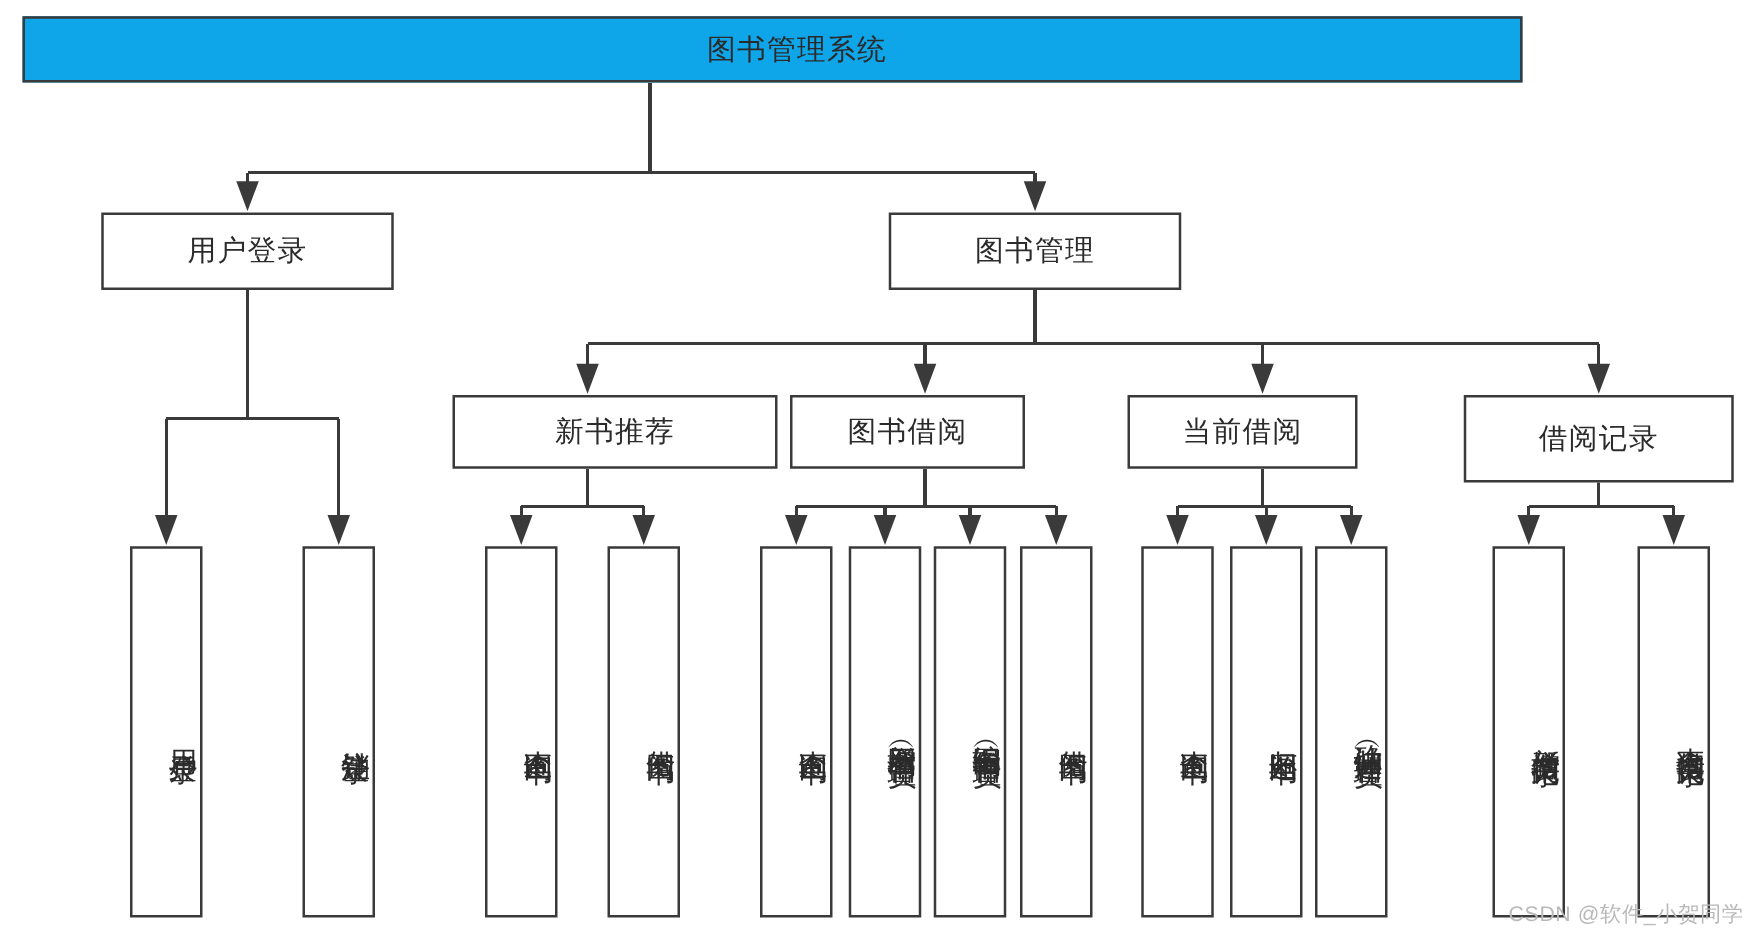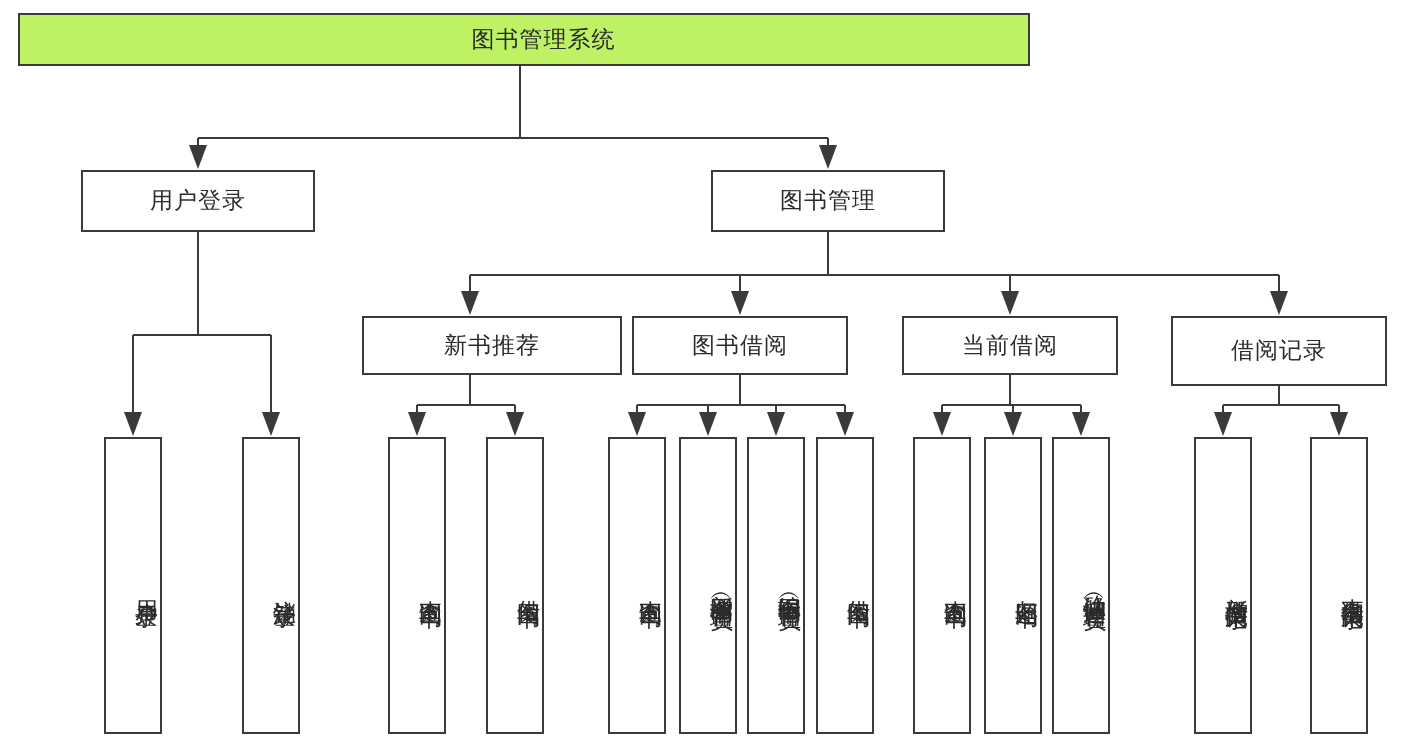--- a/index.html
+++ b/index.html
@@ -119,36 +119,36 @@
       <line x1="1081" y1="405" x2="1081" y2="415" stroke="#3a3a3a" stroke-width="2.5" shape-rendering="crispEdges"></line>
       <path d="M 1072 412 L 1090 412 L 1081 436 Z" fill="#3a3a3a"></path>
       <line x1="1279" y1="375" x2="1279" y2="405" stroke="#3a3a3a" stroke-width="2.5" shape-rendering="crispEdges"></line>
       <line x1="1223" y1="405" x2="1339" y2="405" stroke="#3a3a3a" stroke-width="2.5" shape-rendering="crispEdges"></line>
       <line x1="1223" y1="405" x2="1223" y2="415" stroke="#3a3a3a" stroke-width="2.5" shape-rendering="crispEdges"></line>
       <path d="M 1214 412 L 1232 412 L 1223 436 Z" fill="#3a3a3a"></path>
       <line x1="1339" y1="405" x2="1339" y2="415" stroke="#3a3a3a" stroke-width="2.5" shape-rendering="crispEdges"></line>
       <path d="M 1330 412 L 1348 412 L 1339 436 Z" fill="#3a3a3a"></path>
     </svg>
   <div id="node-layer">
-      <div class="node horiz" style="left: 18px; top: 13px; width: 1012px; height: 53px; border-color: rgb(58, 58, 58); background: #bef264; color: rgb(43, 43, 43); padding-left: 39px;">
+      <div class="node horiz" style="left: 18px; top: 13px; width: 1200px; height: 53px; border-color: rgb(58, 58, 58); background: #0ea5e9; color: rgb(43, 43, 43); padding-left: 39px;">
         <span class="node-label">图书管理系统</span>
       </div>
       <div class="node horiz" style="left: 81px; top: 170px; width: 234px; height: 62px; border-color: rgb(58, 58, 58); background: rgb(255, 255, 255); color: rgb(43, 43, 43);">
         <span class="node-label">用户登录</span>
       </div>
       <div class="node horiz" style="left: 711px; top: 170px; width: 234px; height: 62px; border-color: rgb(58, 58, 58); background: rgb(255, 255, 255); color: rgb(43, 43, 43);">
         <span class="node-label">图书管理</span>
       </div>
       <div class="node horiz" style="left: 362px; top: 316px; width: 260px; height: 59px; border-color: rgb(58, 58, 58); background: rgb(255, 255, 255); color: rgb(43, 43, 43);">
         <span class="node-label">新书推荐</span>
       </div>
-      <div class="node horiz" style="left: 632px; top: 316px; width: 216px; height: 59px; border-color: rgb(58, 58, 58); background: rgb(255, 255, 255); color: rgb(43, 43, 43);">
+      <div class="node horiz" style="left: 632px; top: 316px; width: 188px; height: 59px; border-color: rgb(58, 58, 58); background: rgb(255, 255, 255); color: rgb(43, 43, 43);">
         <span class="node-label">图书借阅</span>
       </div>
-      <div class="node horiz" style="left: 902px; top: 316px; width: 216px; height: 59px; border-color: rgb(58, 58, 58); background: rgb(255, 255, 255); color: rgb(43, 43, 43);">
+      <div class="node horiz" style="left: 902px; top: 316px; width: 184px; height: 59px; border-color: rgb(58, 58, 58); background: rgb(255, 255, 255); color: rgb(43, 43, 43);">
         <span class="node-label">当前借阅</span>
       </div>
       <div class="node horiz" style="left: 1171px; top: 316px; width: 216px; height: 70px; border-color: rgb(58, 58, 58); background: rgb(255, 255, 255); color: rgb(43, 43, 43);">
         <span class="node-label">借阅记录</span>
       </div>
       <div class="node vert" style="left: 104px; top: 437px; width: 58px; height: 297px; border-color: rgb(58, 58, 58); background: rgb(255, 255, 255); color: rgb(43, 43, 43);">
         <span class="node-label">用户登录</span>
       </div>
       <div class="node vert" style="left: 242px; top: 437px; width: 58px; height: 297px; border-color: rgb(58, 58, 58); background: rgb(255, 255, 255); color: rgb(43, 43, 43);">
         <span class="node-label">注销登录</span>
@@ -180,13 +180,14 @@
       <div class="node vert" style="left: 1052px; top: 437px; width: 58px; height: 297px; border-color: rgb(58, 58, 58); background: rgb(255, 255, 255); color: rgb(43, 43, 43);">
         <span class="node-label">确认归还（管理员）</span>
       </div>
       <div class="node vert" style="left: 1194px; top: 437px; width: 58px; height: 297px; border-color: rgb(58, 58, 58); background: rgb(255, 255, 255); color: rgb(43, 43, 43);">
         <span class="node-label">新增借阅记录</span>
       </div>
       <div class="node vert" style="left: 1310px; top: 437px; width: 58px; height: 297px; border-color: rgb(58, 58, 58); background: rgb(255, 255, 255); color: rgb(43, 43, 43);">
         <span class="node-label">查询借阅记录</span>
       </div>
     </div>
+  <div id="watermark">CSDN @软件_小贺同学</div>
 </div>
 
 </body></html>

